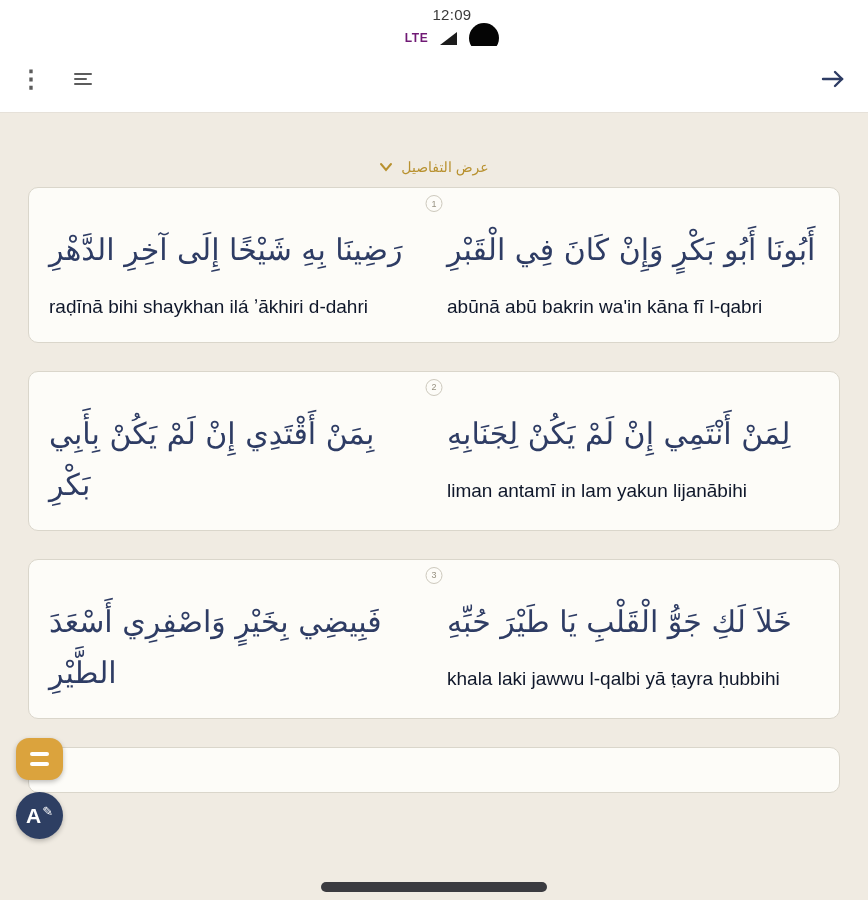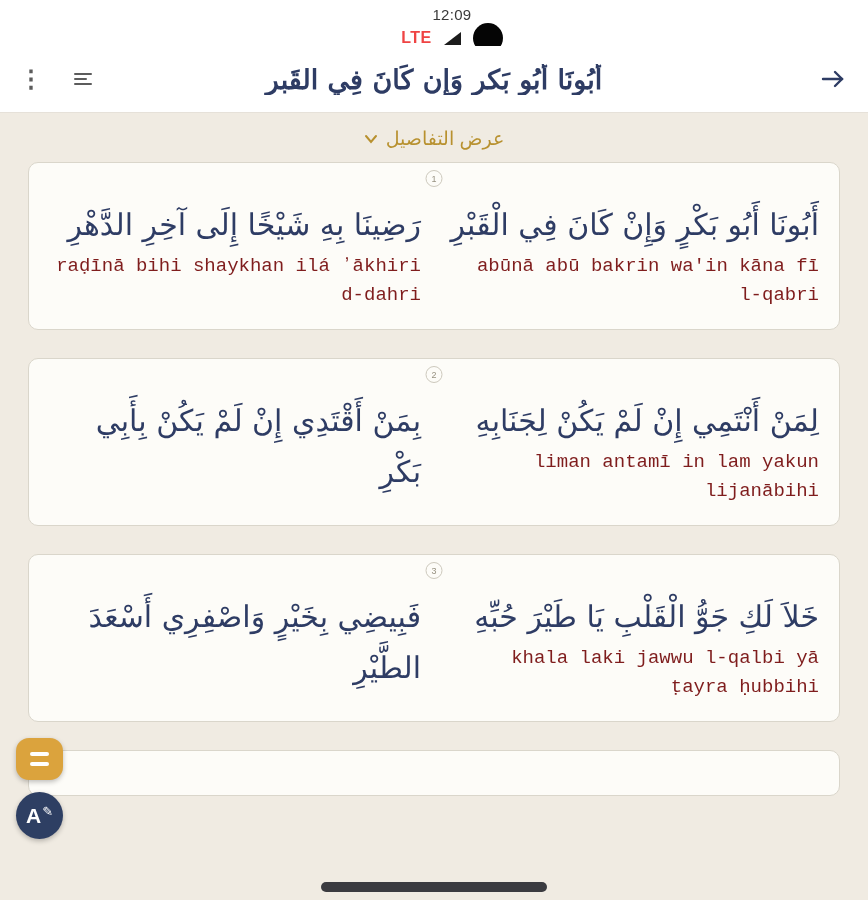--- a/index.html
+++ b/index.html
@@ -12,21 +12,21 @@
 
   
   .status-bar {
     height: 46px; background: #ffffff;
     display: flex; align-items: center; justify-content: space-between;
     padding: 6px 22px 0 58px;
     flex-direction: column;
   }
   .status-time { font-size: 15px; color: #3a3a3a; letter-spacing: .3px; }
   .status-right { display: flex; align-items: center; gap: 12px; }
-  .status-lte { font-size: 16px; font-weight: bold; color: #ef4444; letter-spacing: .5px; }
+  .status-lte { font-size: 12px; font-weight: bold; color: #701a75; letter-spacing: .5px; }
   .signal-triangle {
     width: 0; height: 0;
     border-left: 17px solid transparent;
     border-bottom: 13px solid #1c1c1c;
   }
   .battery-circle { width: 30px; height: 30px; border-radius: 50%; background: #050505; }
 
   
   .app-header {
     height: 66px; background: #ffffff;
@@ -45,53 +45,54 @@
     font-family: "DejaVu Serif", "Liberation Serif", serif;
     padding: 0 90px;
     white-space: nowrap; overflow: hidden;
   }
   .header-right { position: absolute; right: 16px; }
 
   
   .details-row {
     direction: rtl; text-align: center;
     padding: 15px 0 4px;
-    color: #b8912f; font-size: 19px;
+    color: #b8912f; font-size: 14px;
     display: flex; align-items: center; justify-content: center; gap: 8px;
     cursor: pointer;
+    margin-top: 32px;
   }
 
   
   .cards { padding-top: 8px; }
   .card {
     background: #fdfcf8;
     border: 1px solid #dad6cb;
     border-radius: 10px;
     margin: 0 28px 28px;
     position: relative;
     padding: 36px 20px 20px;
   }
   .verse-badge {
     position: absolute; top: 7px; left: 50%; transform: translateX(-50%);
     width: 17px; height: 17px; border: 1px solid #cdc9bd; border-radius: 50%;
     font-size: 9px; color: #979181;
     display: flex; align-items: center; justify-content: center;
   }
   .verse-row { display: flex; direction: rtl; gap: 26px; }
-  .hemistich { flex: 1; text-align: right; }
+  .hemistich { flex: 1; text-align: left; }
   .arabic-line {
     direction: rtl;
     color: #2e3c64; font-size: 30px; line-height: 1.7; font-weight: 500;
     font-family: "DejaVu Serif", "Liberation Serif", serif;
   }
   .translit-line {
     direction: ltr;
-    color: #7f1d1d; font-size: 19px; line-height: 1.5;
-    margin-top: 2px;
-    font-family: Liberation Mono, monospace;
+    color: #0f172a; font-size: 19px; line-height: 1.5;
+    margin-top: 18px;
+    font-family: Liberation Sans, sans-serif;
   }
   .card.partial { height: 46px; padding: 0; margin-bottom: 0; }
 
   
   .fab-stack { position: absolute; left: 16px; top: 738px; display: flex; flex-direction: column; gap: 12px; z-index: 6; }
   .fab-menu {
     width: 47px; height: 42px; background: #dba33d; border-radius: 13px;
     display: flex; flex-direction: column; align-items: center; justify-content: center; gap: 6px;
     box-shadow: 0 2px 5px rgba(0,0,0,.25); cursor: pointer;
   }
@@ -133,21 +134,20 @@
       <svg width="22" height="22" viewBox="0 0 22 22">
         <g stroke="#5c5c5c" stroke-width="2" stroke-linecap="round">
           <line x1="3" y1="6" x2="19" y2="6"></line>
           <line x1="3" y1="11" x2="14" y2="11"></line>
           <line x1="3" y1="16" x2="19" y2="16"></line>
         </g>
       </svg>
     </div>
   </div>
 
-  <div class="header-title">أَبُونَا أَبُو بَكرٍ وَإِن كَانَ فِي القَبرِ</div>
 
   <div class="header-right">
     <div class="icon-btn">
       <svg width="28" height="28" viewBox="0 0 28 28">
         <g stroke="#2e3c64" stroke-width="2.4" stroke-linecap="round" fill="none">
           <line x1="4" y1="14" x2="23" y2="14"></line>
           <polyline points="16,7 23,14 16,21"></polyline>
         </g>
       </svg>
     </div>

